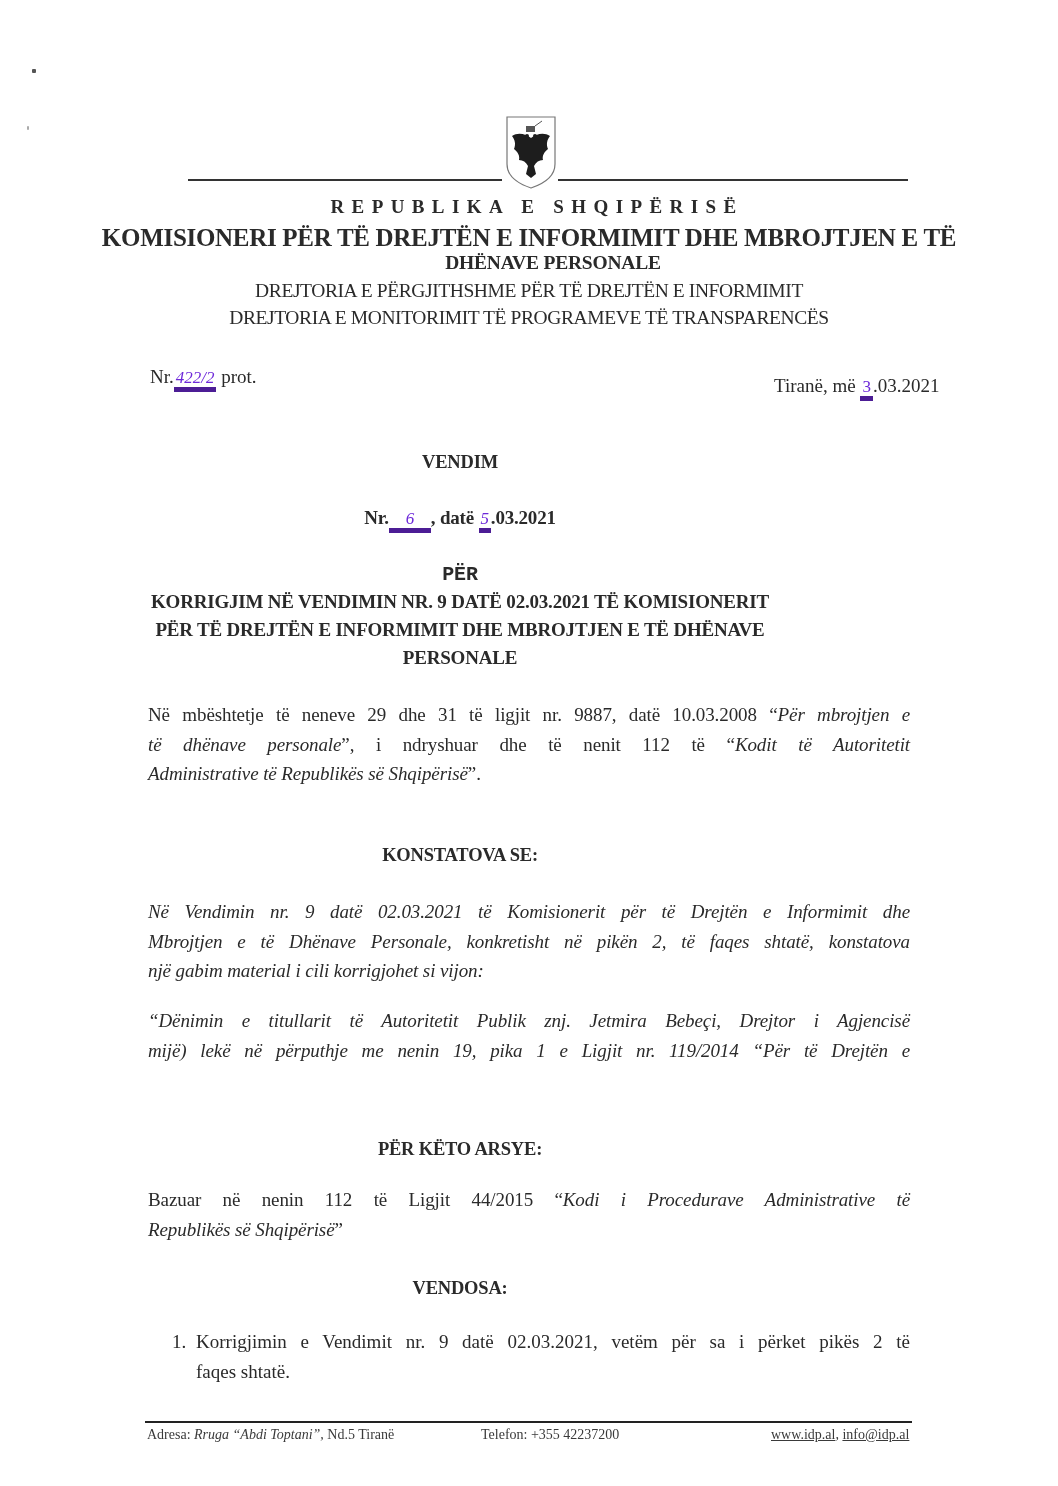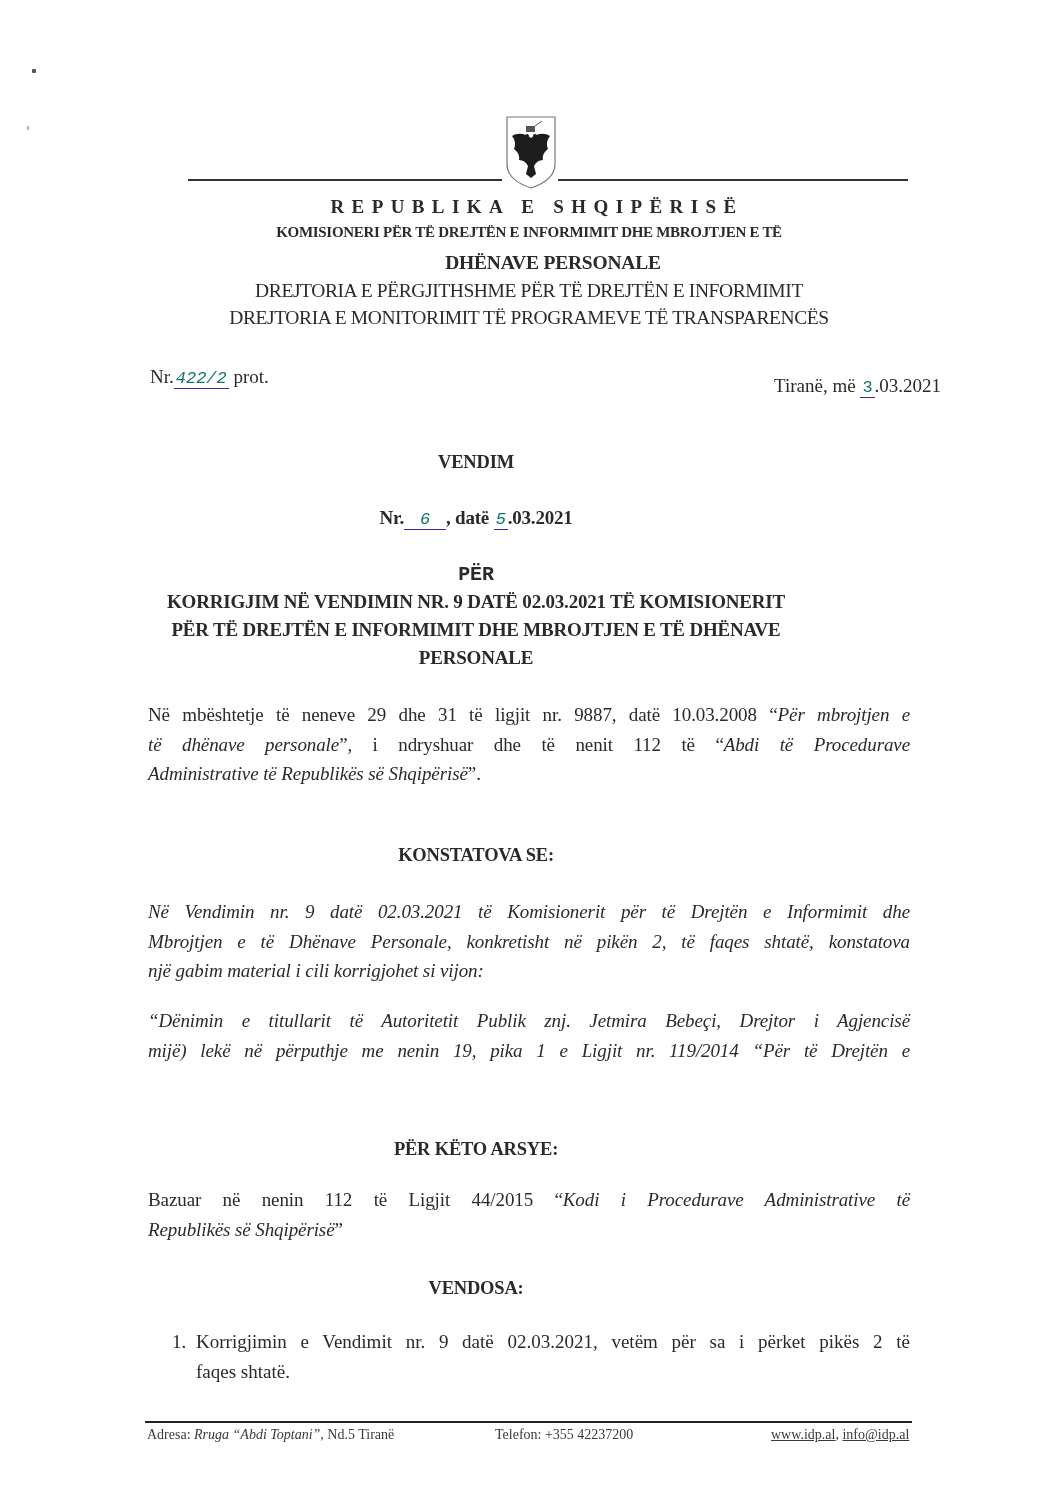--- a/index.html
+++ b/index.html
@@ -42,21 +42,21 @@
     }
     .republika {
       top: 196px;
       font-size: 19px;
       font-weight: bold;
       letter-spacing: 7.4px;
       padding-left: 8px;
     }
     .komisioneri {
       top: 224px;
-      font-size: 15px;
+      font-size: 25px;
       font-weight: bold;
       letter-spacing: -0.3px;
     }
     .dhenave {
       top: 252px;
       font-size: 19.5px;
       font-weight: bold;
       letter-spacing: -0.2px;
       margin-left: 24px;
     }
@@ -72,33 +72,33 @@
     }
 
     
     .proto-row {
       position: absolute;
       top: 366px;
       font-size: 19px;
       white-space: nowrap;
     }
     .handwrite {
-      font-family: Liberation Mono, monospace;
+      font-family: Liberation Serif, serif;
       font-style: italic;
-      color: #0f766e;
-      border-bottom: 1px solid #4c1d95;
+      color: #6d28d9;
+      border-bottom: 5px solid #4c1d95;
       display: inline-block;
       padding: 0 2px;
       line-height: 18px;
     }
 
     
     .heading {
       position: absolute;
-      left: 16px;
+      left: 0;
       width: 920px;
       text-align: center;
       font-weight: bold;
       font-size: 18.5px;
       letter-spacing: -0.2px;
     }
 
     .para {
       position: absolute;
       left: 148px;
@@ -192,21 +192,21 @@
   <span>Nr.</span><span class="handwrite" style="font-weight:normal; font-size:17px; min-width:38px;">6</span><span>, datë</span>&nbsp;<span class="handwrite" style="font-weight:normal; font-size:17px;">5</span><span>.03.2021</span>
 </div>
 
 <div class="heading" style="top:563px; font-size:20px;font-family:Liberation Mono, monospace;">PËR</div>
 <div class="heading" style="top:591px; font-size:19px;">KORRIGJIM NË VENDIMIN NR. 9 DATË 02.03.2021 TË KOMISIONERIT</div>
 <div class="heading" style="top:619px; font-size:19px;">PËR TË DREJTËN E INFORMIMIT DHE MBROJTJEN E TË DHËNAVE</div>
 <div class="heading" style="top:647px; font-size:19px;">PERSONALE</div>
 
 <div class="para" style="top:700px;">
   <span class="line"><span>Në mbështetje të neneve 29 dhe 31 të ligjit nr. 9887, datë 10.03.2008 “</span><i>Për mbrojtjen e</i></span>
-  <span class="line"><i>të dhënave personale</i><span>”, i ndryshuar dhe të nenit 112 të “</span><i>Abdi të Procedurave</i></span>
+  <span class="line"><i>të dhënave personale</i><span>”, i ndryshuar dhe të nenit 112 të “</span><i>Kodit të Autoritetit</i></span>
   <span class="line last"><i>Administrative të Republikës së Shqipërisë</i><span>”.</span></span>
 </div>
 
 <div class="heading" style="top:845px;">KONSTATOVA SE:</div>
 
 <div class="para" style="top:897px;font-style:italic;">
   <span class="line">Në Vendimin nr. 9 datë 02.03.2021 të Komisionerit për të Drejtën e Informimit dhe</span>
   <span class="line">Mbrojtjen e të Dhënave Personale, konkretisht në pikën 2, të faqes shtatë, konstatova</span>
   <span class="line last">një gabim material i cili korrigjohet si vijon:</span>
 </div>
@@ -232,17 +232,17 @@
     <span class="line last">faqes shtatë.</span>
   </div>
 </div>
 
 <div class="footer-rule"></div>
 <div class="footer" style="left:147px;">
   <span>Adresa:</span>
   <i>Rruga “Abdi Toptani”,</i>
   <span>Nd.5 Tiranë</span>
 </div>
-<div class="footer" style="left:495px;">Telefon: +355 42237200</div>
+<div class="footer" style="left:481px;">Telefon: +355 42237200</div>
 <div class="footer" style="left:771px;">
   <a>www.idp.al</a><span>,</span>
   <a>info@idp.al</a>
 </div>
 
 </body></html>

